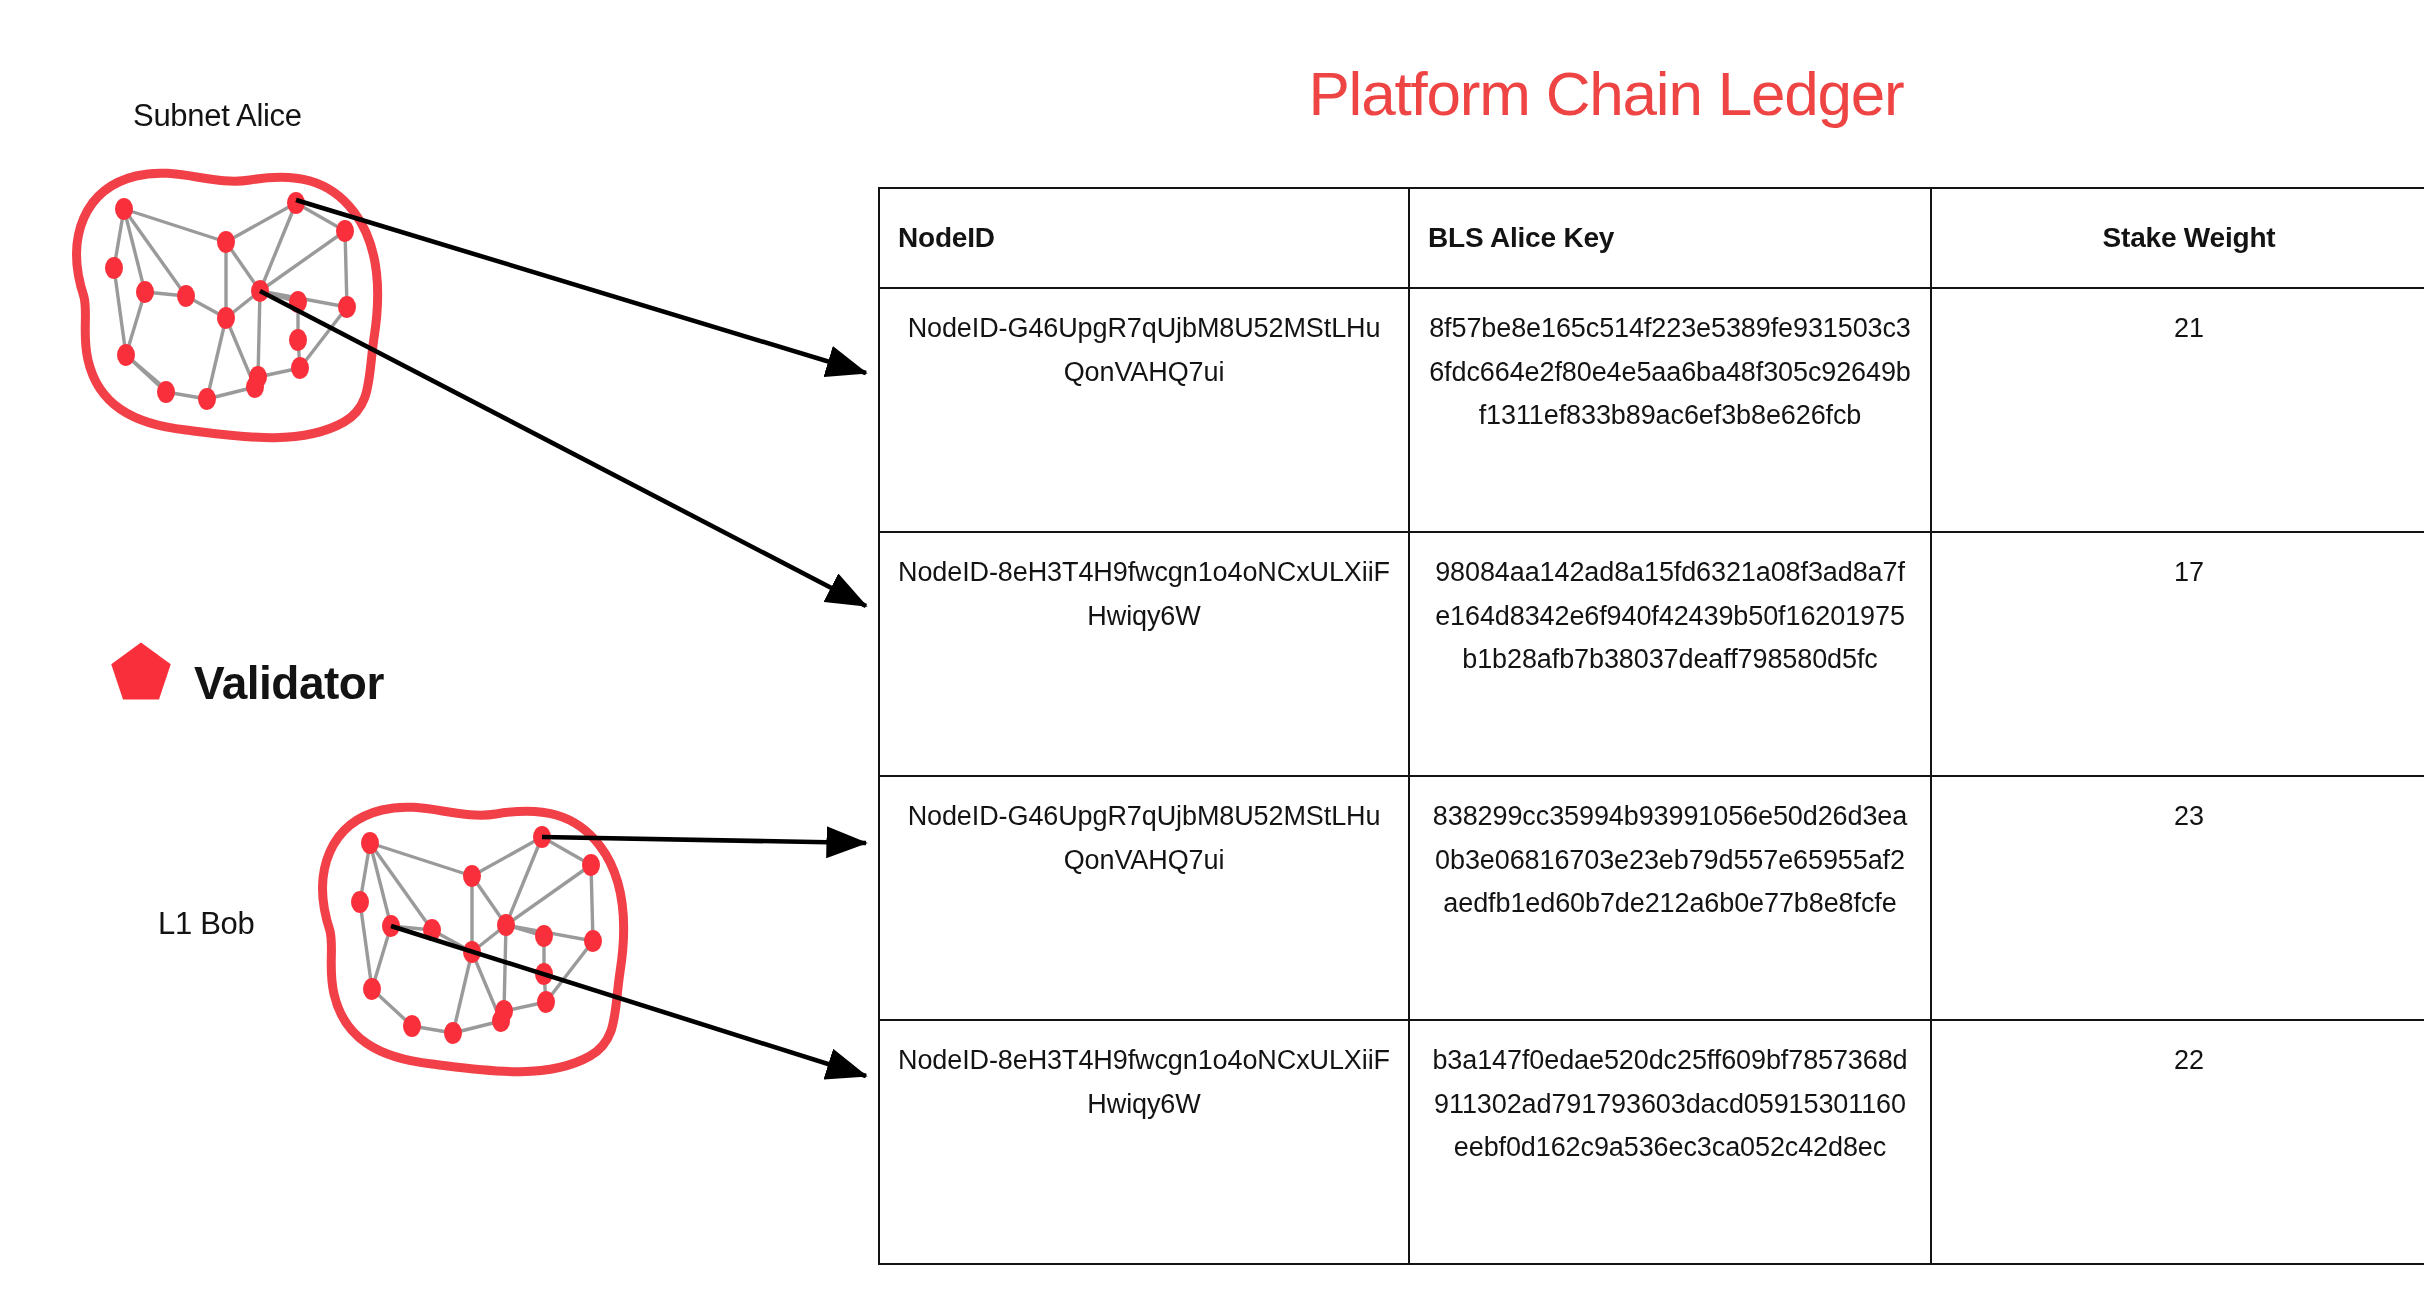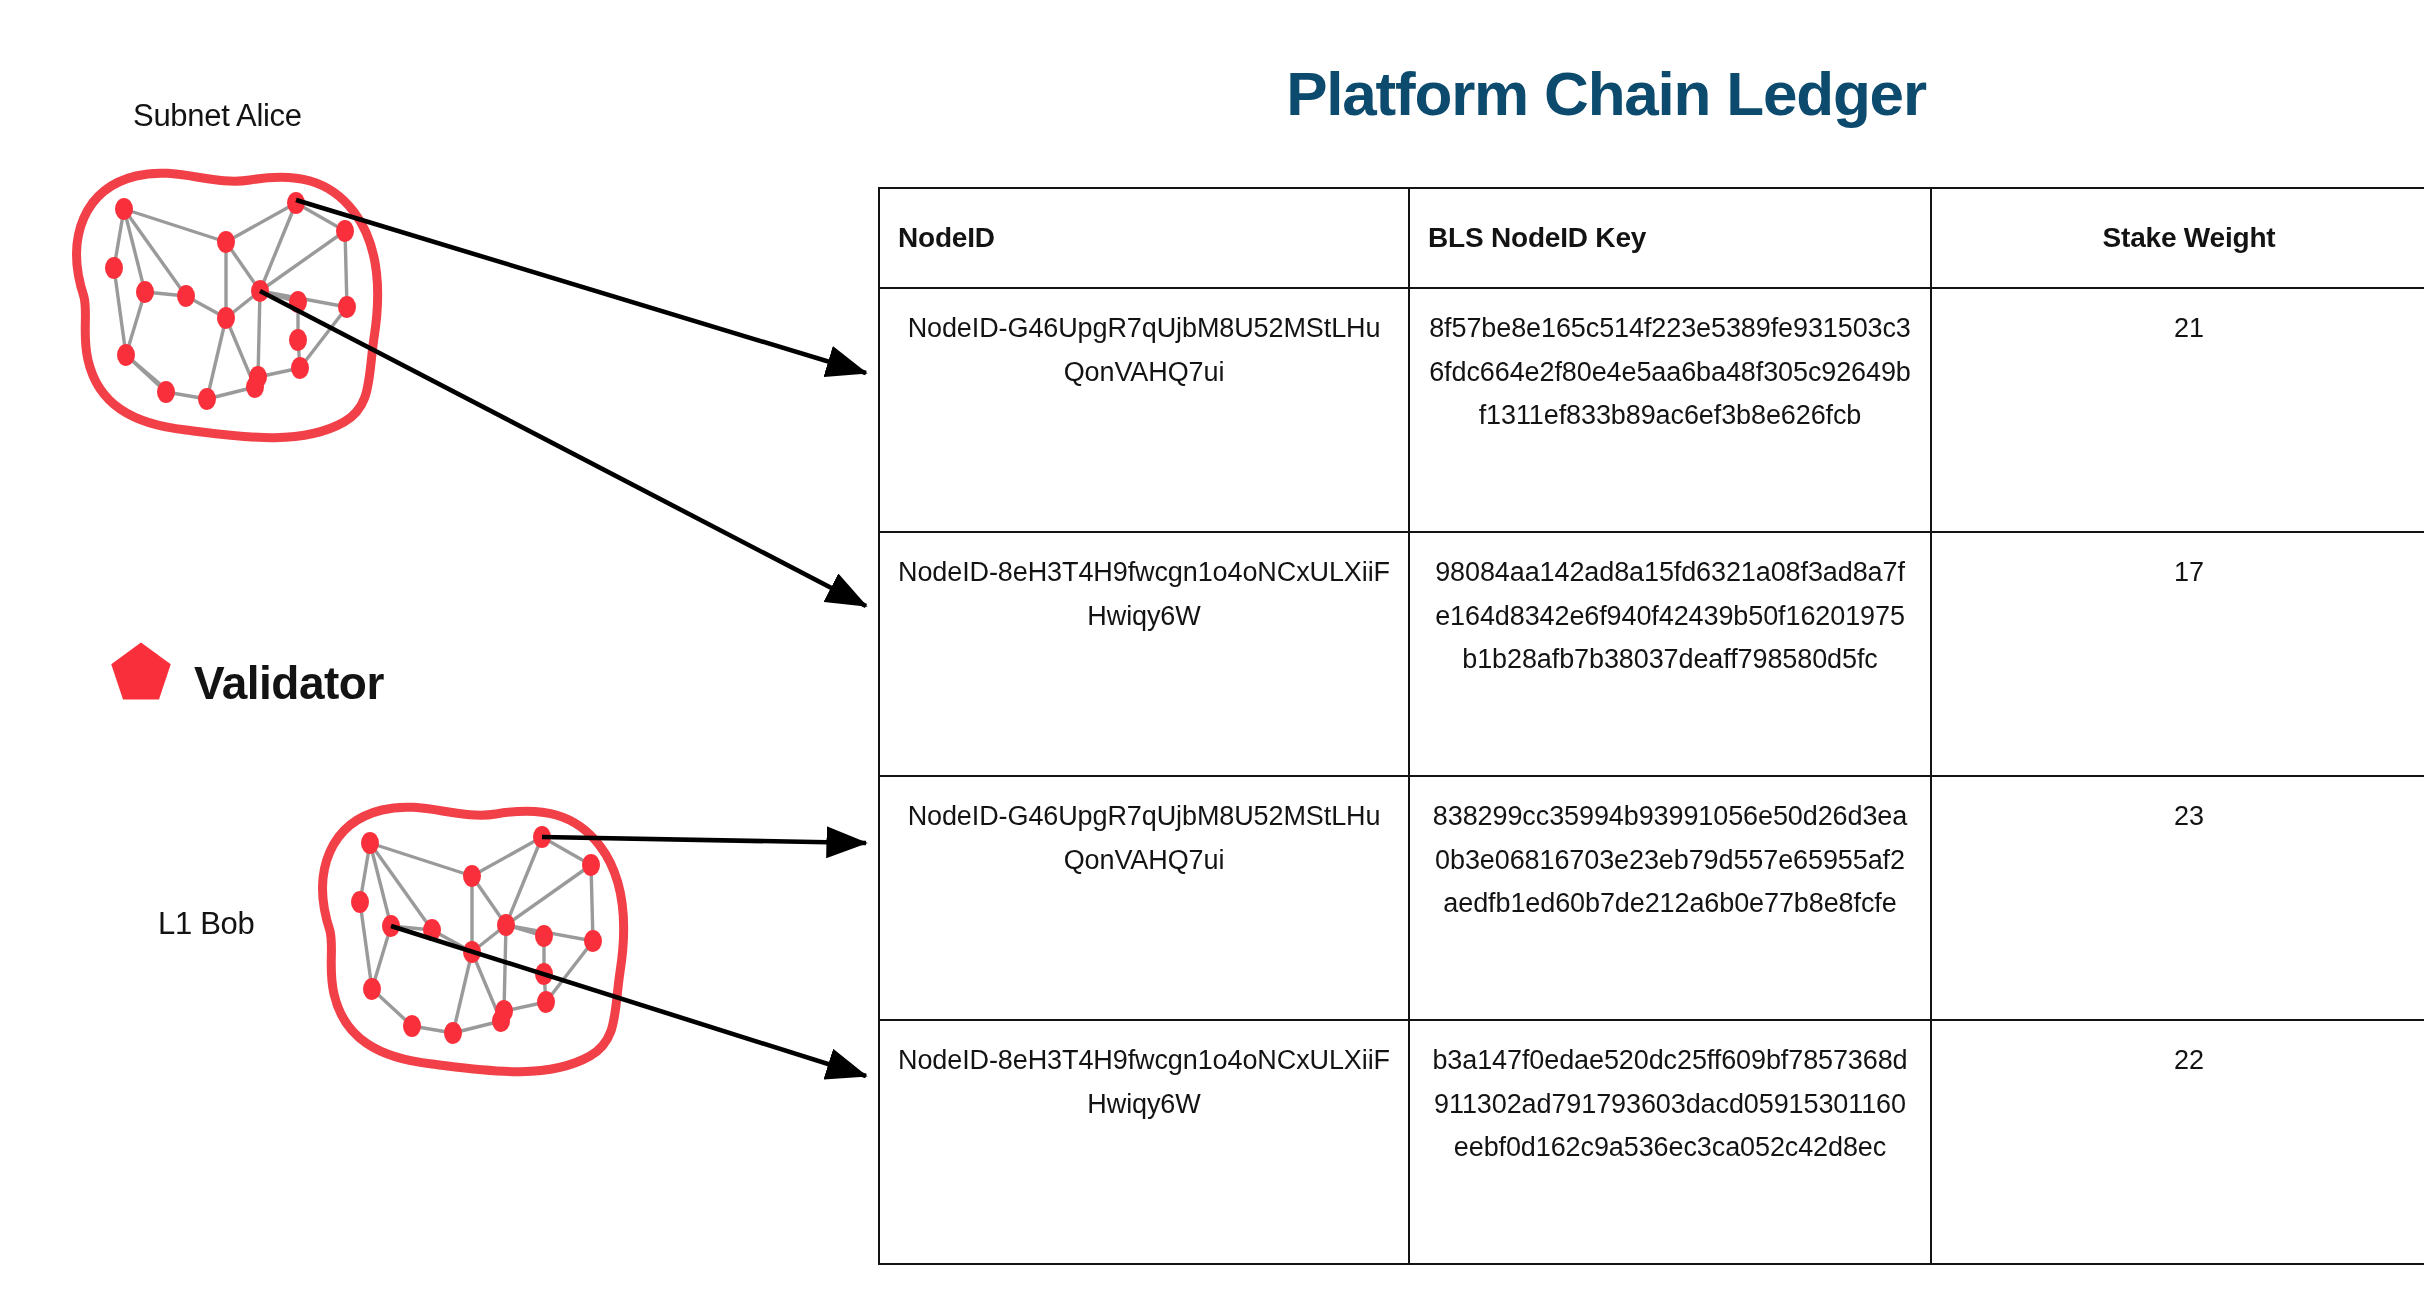--- a/index.html
+++ b/index.html
@@ -60,23 +60,23 @@
   }
 
   
   #page-title {
     position: absolute;
     left: 880px;
     top: 58px;
     width: 1452px;
     text-align: center;
     font-size: 62px;
-    font-weight: bold;
+    font-weight: normal;
     letter-spacing: -1.2px;
-    color: #0c4a6e;
+    color: #ef4444;
   }
 
   
   #ledger-table {
     position: absolute;
     left: 878px;
     top: 187px;
     width: 1454px;
     border-collapse: collapse;
     table-layout: fixed;
@@ -272,21 +272,21 @@
     </svg>
     <span id="legend-label">Validator</span>
   </div>
 
   <div id="page-title">Platform Chain Ledger</div>
 
   <table id="ledger-table">
     <thead>
       <tr>
         <th class="col-nodeid th-left">NodeID</th>
-        <th class="col-bls th-left">BLS NodeID Key</th>
+        <th class="col-bls th-left">BLS Alice Key</th>
         <th class="col-stake th-center">Stake Weight</th>
       </tr>
     </thead>
     <tbody>
       <tr>
         <td class="cell-mono">NodeID-G46UpgR7qUjbM8U52MStLHuQonVAHQ7ui</td>
         <td class="cell-mono">8f57be8e165c514f223e5389fe931503c36fdc664e2f80e4e5aa6ba48f305c92649bf1311ef833b89ac6ef3b8e626fcb</td>
         <td class="cell-stake">21</td>
       </tr>
       <tr>

